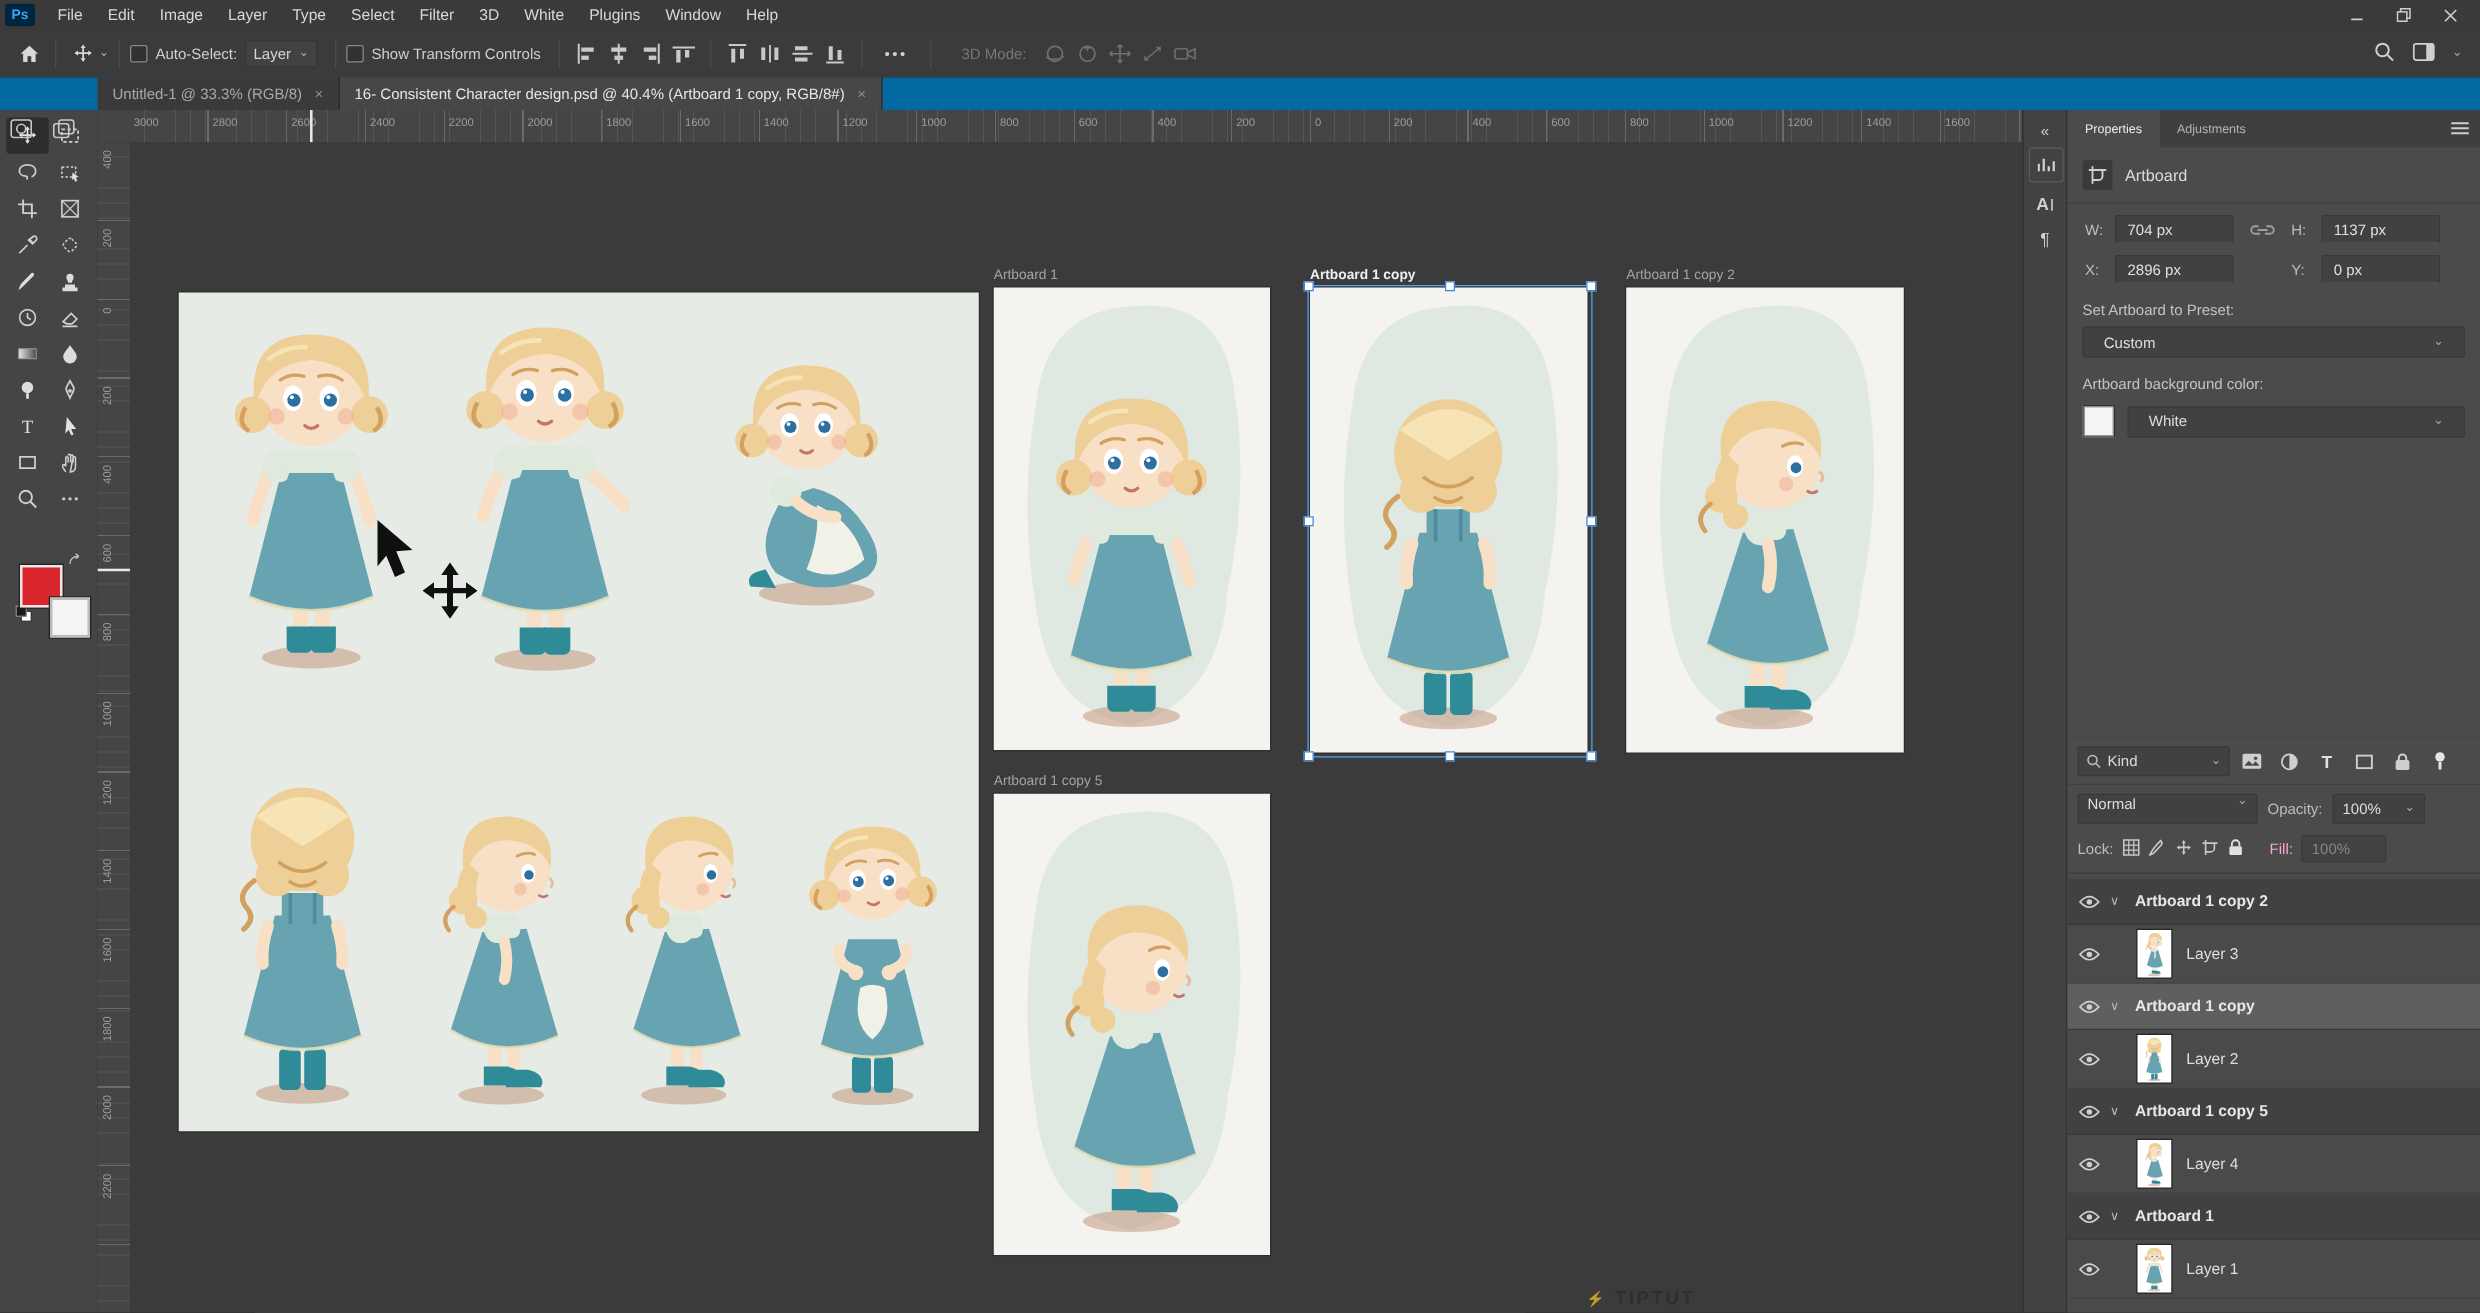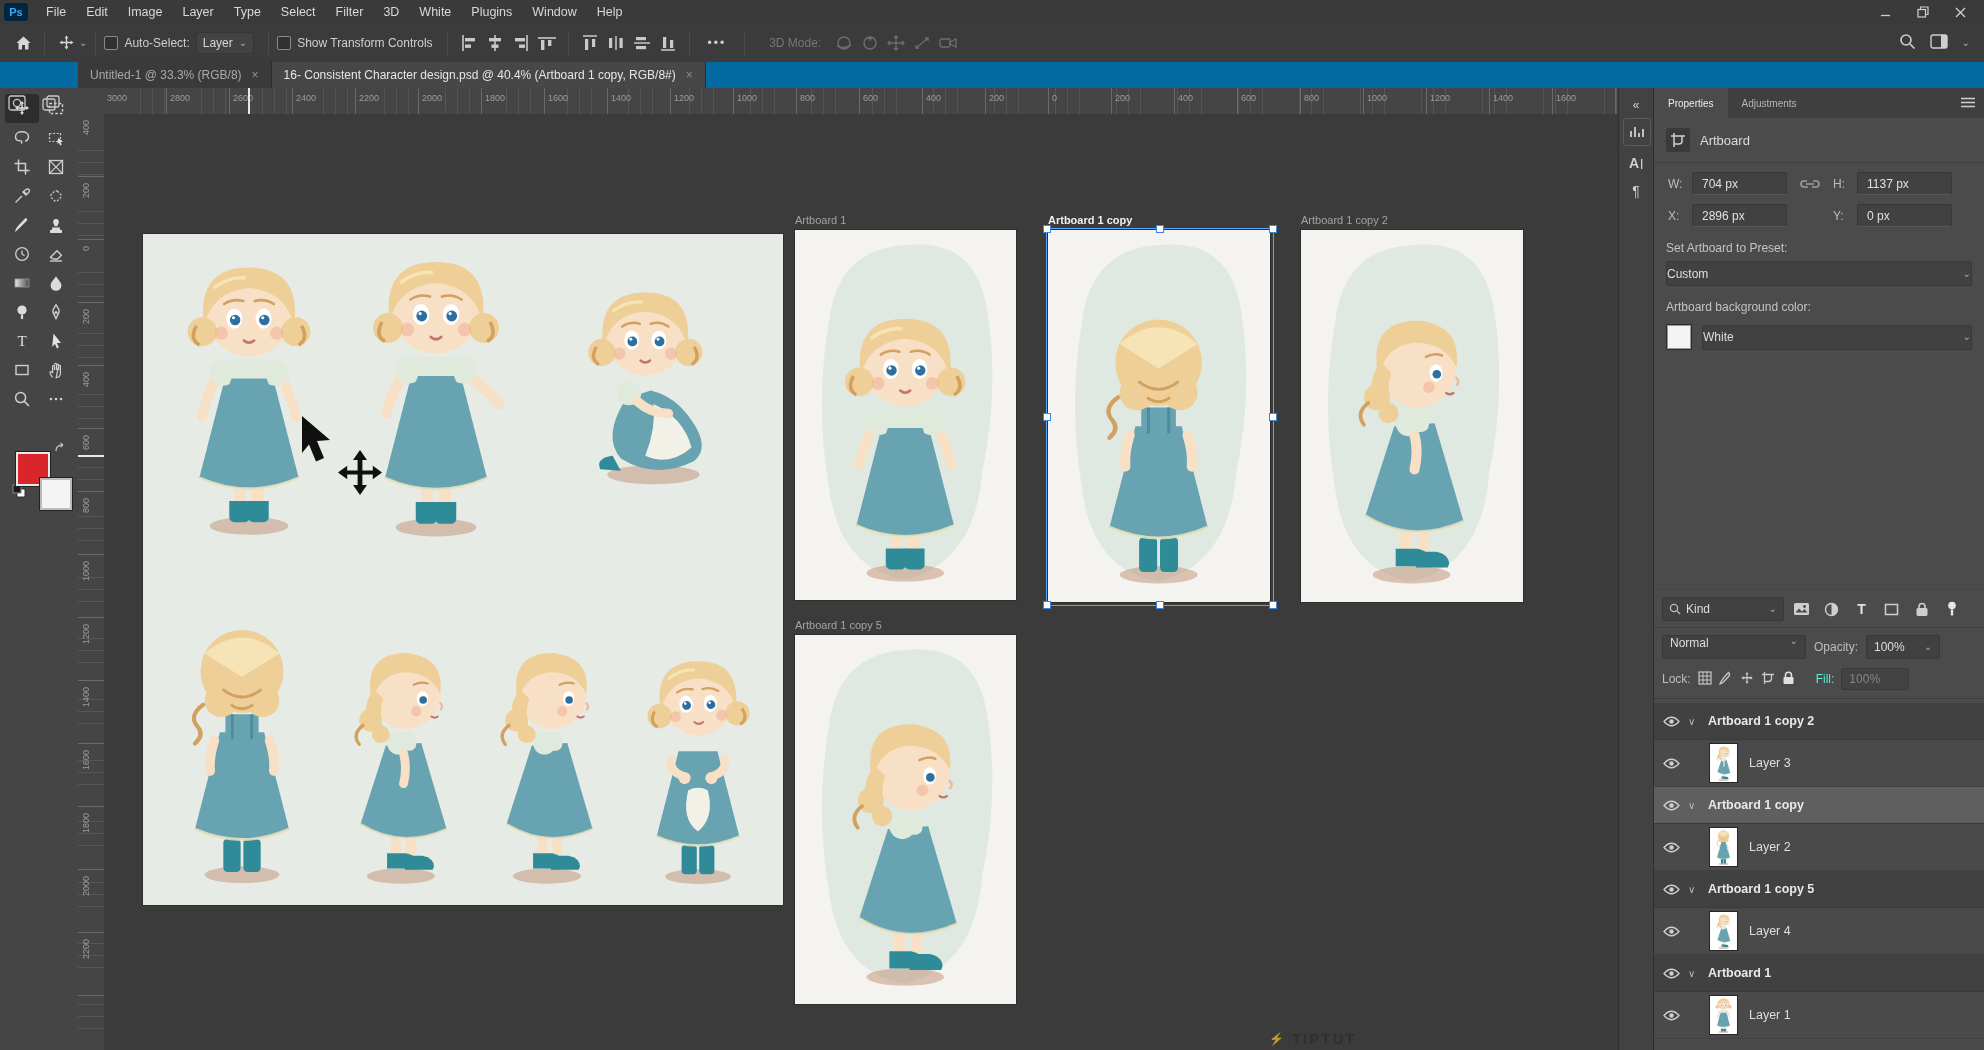--- a/index.html
+++ b/index.html
@@ -99,38 +99,38 @@
   #props-body{height:470px}
   .prop-objrow{display:flex;align-items:center;gap:10px;padding:10px 12px;border-bottom:1px solid #404040}
   .prop-objico{width:24px;height:24px;background:#3a3a3a;border-radius:3px;display:flex;align-items:center;justify-content:center}
   .fld-row{display:flex;align-items:center;padding:9px 12px 0 14px;gap:6px}
   .fld-lab{width:18px;color:#bdbdbd;font-size:12px}
   .fld{width:84px;height:21px;background:#414141;border:1px solid #383838;border-bottom-color:#575757;border-radius:2px;
     display:flex;align-items:center;padding-left:9px;color:#e0e0e0;font-size:12px}
   .chain{width:34px;display:flex;justify-content:center}
   .plabel{padding:14px 12px 4px 12px;color:#c3c3c3;font-size:12px}
   .pselect{margin:2px 12px 0 12px;height:23px;background:#414141;border:1px solid #383838;border-radius:2px;display:flex;align-items:center;
-    padding:0 0;color:#dedede;justify-content:space-between}
+    padding:0 16px;color:#dedede;justify-content:space-between}
   .bgcolor-row{display:flex;align-items:center;gap:10px;margin:6px 12px 0 12px}
   .swatch-white{width:24px;height:24px;background:#f4f4f4;border:1px solid #2c2c2c;box-shadow:inset 0 0 0 1px #999;flex:none}
   .bgcolor-row .pselect{flex:1;margin:0}
 
   
   #layers-panel{position:absolute;top:502px;left:0;right:0;bottom:0}
   .lfilter{display:flex;align-items:center;gap:5px;padding:7px 8px 6px 8px;border-bottom:1px solid #404040}
   .kindbox{width:108px;height:22px;background:#414141;border:1px solid #383838;border-radius:2px;display:flex;align-items:center;padding:0 6px;gap:5px}
   .kindbox .klab{color:#dcdcdc;flex:1}
   .fico{width:25px;height:22px;display:flex;align-items:center;justify-content:center;border-radius:2px}
   .blendrow{display:flex;align-items:center;gap:8px;padding:7px 8px}
   .blendsel{width:128px;height:22px;background:#414141;border:1px solid #383838;border-radius:2px;display:flex;align-items:flex-start;justify-content:space-between;padding:0 7px;color:#dedede}
   .opac-lab{color:#bdbdbd}
   .opacbox{width:58px;height:22px;background:#414141;border:1px solid #383838;border-radius:2px;display:flex;align-items:center;justify-content:space-between;padding:0 7px;color:#dedede}
   .lockrow{display:flex;align-items:center;gap:7px;padding:2px 8px 8px 8px;border-bottom:1px solid #3e3e3e}
   .lockrow .ob-lab{color:#bdbdbd}
-  .fill-lab{color:#5eead4;margin-left:14px}
+  .fill-lab{color:#f9a8d4;margin-left:14px}
   .fillbox{width:52px;height:20px;background:#424242;border:1px solid #3a3a3a;border-radius:2px;display:flex;align-items:center;padding:0 7px;color:#868686}
   #layer-list{position:absolute;left:0;right:0;top:113px;bottom:0;overflow:hidden;background:#4a4a4a}
   .lrow{position:relative;display:flex;align-items:center;width:100%}
   .lrow.header{height:36px;background:#414141;border-bottom:1px solid #3a3a3a}
   .lrow.header.selected{background:#5f5f5f}
   .lrow.child{height:46px;border-bottom:1px solid #424242}
   .eyebox{width:34px;display:flex;justify-content:center;flex:none}
   .grp-chev{width:20px;color:#b9b9b9;font-size:10px;flex:none}
   .lname{font-size:12.5px;color:#dedede;white-space:nowrap}
   .lrow.header .lname{font-weight:bold;color:#e8e8e8}

